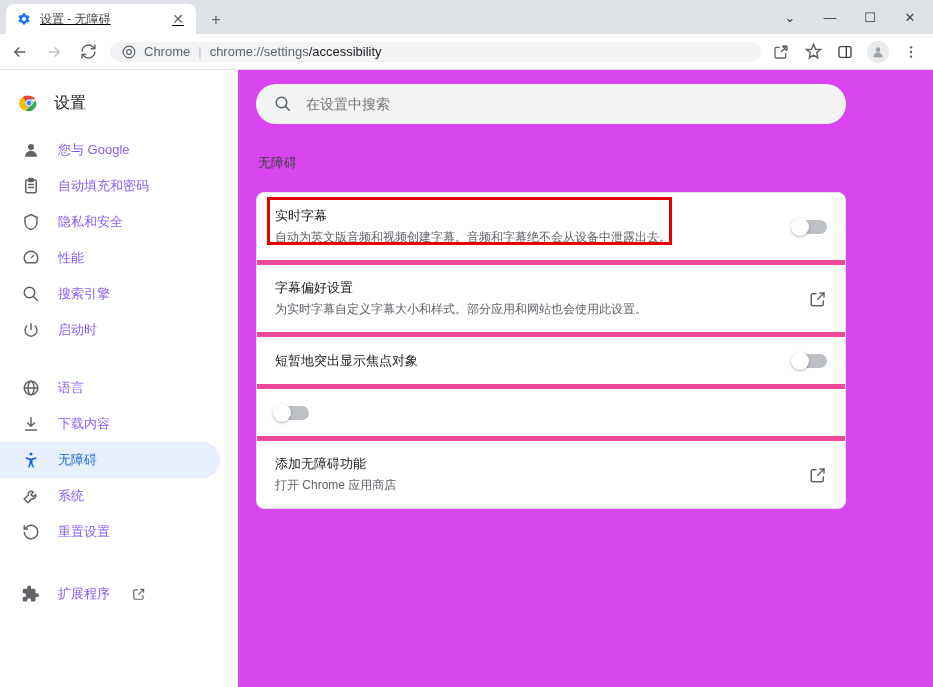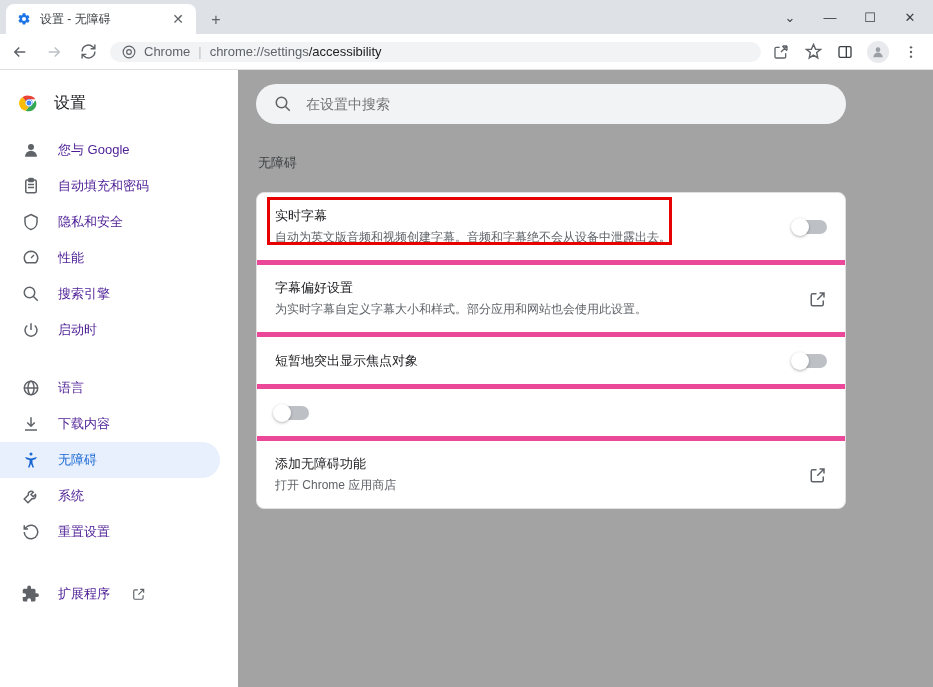--- a/index.html
+++ b/index.html
@@ -1,20 +1,20 @@
 <!DOCTYPE html>
 <html><head>
 <meta charset="utf-8">
 <style>
   * { box-sizing: border-box; margin: 0; padding: 0; font-family: "Microsoft YaHei", "Segoe UI", Arial, sans-serif; }
   body { width: 933px; height: 687px; background: #fff; overflow: hidden; }
 
   
   .titlebar { height: 34px; background: #dee1e6; display: flex; align-items: flex-end; }
-  .tab { height: 30px; margin-left: 6px; margin-top: 4px; background: #fff; border-radius: 8px 8px 0 0; display: flex; align-items: center; padding: 0 10px; min-width: 190px; position: relative; }
+  .tab { height: 30px; margin-left: 6px; margin-top: 4px; background: #fff; border-radius: 8px 8px 0 0; display: flex; align-items: center; padding: 0 10px; min-width: 190px; position: relative; text-decoration: underline; }
   .tab .favicon { width: 16px; height: 16px; display: flex; align-items: center; justify-content: center; color: #1a73e8; }
   .tab .tab-title { font-size: 12px; color: #3c4043; margin-left: 8px; flex: 1; white-space: nowrap; overflow: hidden; text-overflow: ellipsis; }
   .tab .tab-close { width: 16px; height: 16px; display: flex; align-items: center; justify-content: center; color: #5f6368; font-size: 14px; }
   .new-tab { width: 28px; height: 28px; display: flex; align-items: center; justify-content: center; color: #5f6368; margin-left: 6px; font-size: 16px; }
   .win-controls { margin-left: auto; display: flex; gap: 18px; padding-right: 12px; align-items: center; height: 34px; color: #3c4043; }
   .win-controls span { width: 22px; text-align: center; font-size: 13px; }
 
   
   .toolbar { height: 36px; background: #fff; border-bottom: 1px solid #e0e0e0; display: flex; align-items: center; padding: 0 8px; gap: 10px; }
   .toolbar .nav-btn { width: 24px; height: 24px; display: flex; align-items: center; justify-content: center; color: #5f6368; }
@@ -29,32 +29,32 @@
 
   
   .content { display: flex; height: calc(687px - 34px - 36px); }
 
   
   .sidebar { width: 238px; padding-top: 14px; border-right: 0; }
   .sidebar-header { display: flex; align-items: center; padding: 8px 20px 18px 18px; gap: 14px; }
   .sidebar-header .chrome-logo { width: 22px; height: 22px; }
   .sidebar-header .title { font-size: 16px; color: #202124; }
   .nav-list { list-style: none; }
-  .nav-item { display: flex; align-items: center; height: 36px; padding: 0 20px 0 22px; border-radius: 0 18px 18px 0; margin-right: 18px; cursor: pointer; gap: 18px; color: #4c1d95; font-size: 13px; }
+  .nav-item { display: flex; align-items: center; height: 36px; padding: 0 20px 0 22px; border-radius: 0 18px 18px 0; margin-right: 18px; cursor: pointer; gap: 18px; color: #8b5cf6; font-size: 13px; }
   .nav-item.selected { background: #e8f0fe; color: #1967d2; }
   .nav-item.selected svg, .nav-item.selected .icon { color: #1967d2; }
   .nav-item .icon { width: 18px; height: 18px; display: flex; align-items: center; justify-content: center; color: #5f6368; }
   .nav-item.selected .icon { color: #1967d2; }
   .nav-spacer { height: 22px; }
   .nav-footer { list-style: none; border-top: 0; padding-top: 4px; }
   .nav-footer .nav-item { gap: 18px; }
   .ext-link-icon { width: 14px; height: 14px; color: #5f6368; margin-left: 4px; }
 
   
-  .main { flex: 1; padding: 14px 30px 0 18px; background: #a3a3a3; overflow-y: auto; }
+  .main { flex: 1; padding: 14px 30px 0 18px; background: #d946ef; overflow-y: auto; }
   .search-row { display: flex; justify-content: flex-start; margin-bottom: 30px; }
   .main-search { flex: 1; max-width: 590px; height: 40px; background: #f1f3f4; border-radius: 20px; display: flex; align-items: center; padding: 0 18px; gap: 14px; color: #5f6368; font-size: 14px; }
   .main-search input { border: none; background: transparent; outline: none; font-size: 14px; color: #3c4043; flex: 1; }
   .section-title { font-size: 13px; color: #3c4043; margin-bottom: 20px; padding-left: 2px; }
 
   .card { max-width: 590px; border: 1px solid #e0e0e0; border-radius: 8px; margin-bottom: 18px; overflow: hidden; background: #fff; }
   .row { display: flex; align-items: center; padding: 14px 18px; border-bottom: 5px solid #ec4899; min-height: 52px; }
   .row:last-child { border-bottom: none; }
   .row-text { flex: 1; }
   .row-title { font-size: 13px; color: #202124; }

